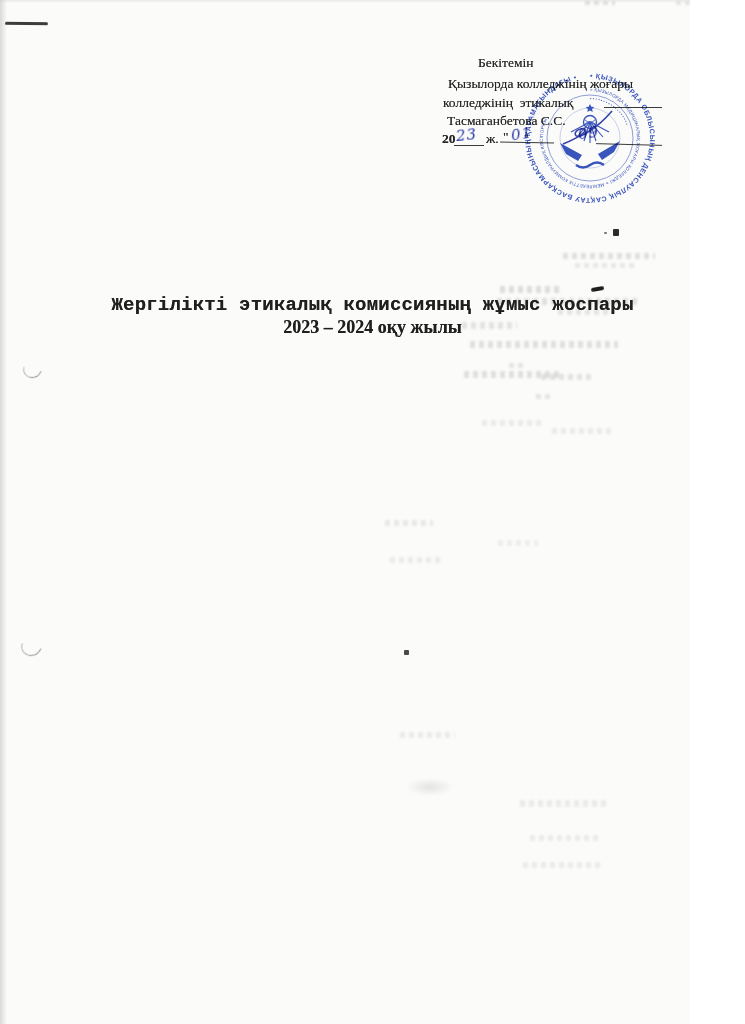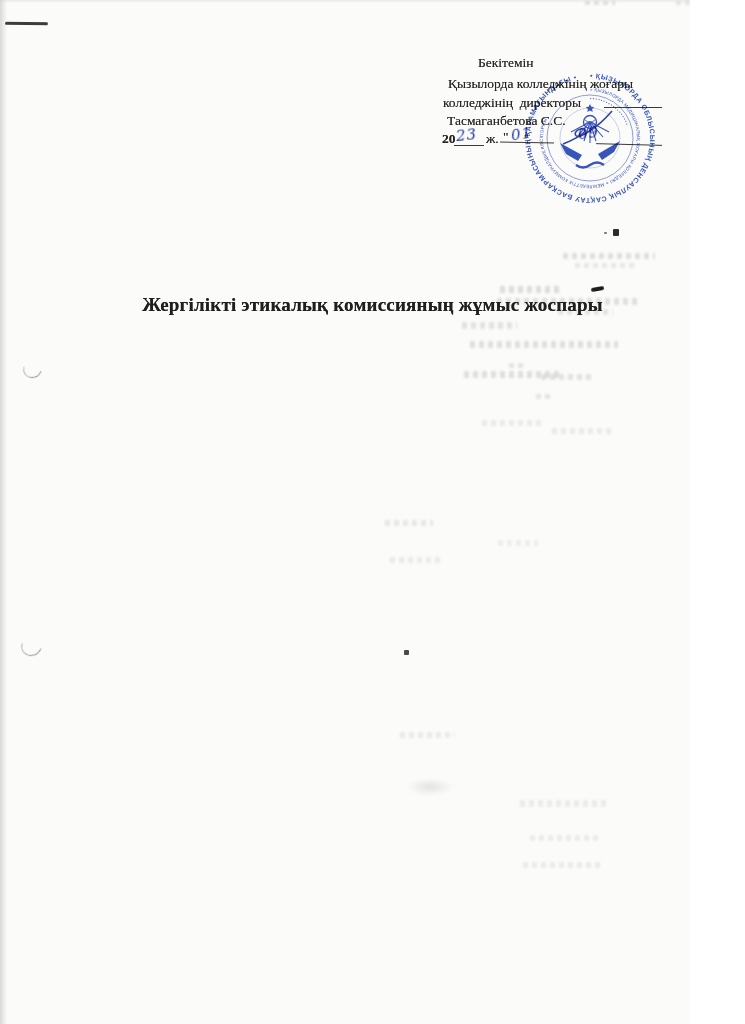--- a/index.html
+++ b/index.html
@@ -30,21 +30,21 @@
   
   .doc-text{position:absolute;font-size:13.5px;line-height:15px;color:#242424;
     text-shadow:0 0 .35px rgba(40,40,40,.6);white-space:pre;z-index:2;}
   .underline{position:absolute;height:1.3px;background:#3a3a3a;z-index:2;filter:blur(.15px);}
   .handwriting{position:absolute;font-family:"DejaVu Serif",serif;font-style:italic;
     color:#2536a8;z-index:3;font-size:15px;letter-spacing:1px;filter:blur(.2px);}
 
   
   .title-block{position:absolute;left:0;top:294px;width:745px;text-align:center;z-index:2;}
   .title-line1{font-size:19px;font-weight:bold;letter-spacing:.2px;
-    text-shadow:0 0 .4px rgba(20,20,20,.7);}
+    text-shadow:0 0 .4px rgba(20,20,20,.7);font-family:Liberation Mono, monospace;}
   .title-line2{font-size:18px;font-weight:bold;margin-top:1px;
     text-shadow:0 0 .4px rgba(20,20,20,.7);}
 
   
   .stamp-wrap{position:absolute;left:518px;top:66px;width:144px;height:144px;
     z-index:4;mix-blend-mode:multiply;opacity:.93;}
 
   
   .mark-dash{position:absolute;left:591px;top:287px;width:13px;height:3.5px;
     background:#1e1e1e;border-radius:2px;transform:rotate(-10deg);z-index:2;filter:blur(.2px);}
@@ -93,21 +93,21 @@
   <div class="ghost" style="left:390px;top:557px;width:52px;height:6px;opacity:.3"></div>
   <div class="ghost" style="left:498px;top:540px;width:40px;height:6px;opacity:.25"></div>
   <div class="ghost" style="left:400px;top:732px;width:55px;height:6px;opacity:.3"></div>
   <div class="ghost-blob" style="left:406px;top:778px;width:48px;height:18px;opacity:.55"></div>
   <div class="ghost" style="left:520px;top:800px;width:90px;height:7px;opacity:.3"></div>
   <div class="ghost" style="left:530px;top:835px;width:70px;height:6px;opacity:.28"></div>
   <div class="ghost" style="left:523px;top:862px;width:78px;height:6px;opacity:.28"></div>
 
   <div class="doc-text" style="left:478px;top:55px;">Бекітемін</div>
   <div class="doc-text" style="left:448px;top:76px;">Қызылорда колледжінің жоғары</div>
-  <div class="doc-text" style="left:443px;top:95px;">колледжінің  директоры</div>
+  <div class="doc-text" style="left:443px;top:95px;">колледжінің  этикалық</div>
   <div class="underline" style="left:604px;top:107px;width:58px;"></div>
   <div class="doc-text" style="left:447px;top:113px;">Тасмаганбетова С.С.</div>
 
   <div class="doc-text" style="left:442px;top:131px;font-weight:bold;">20</div>
   <span class="handwriting" style="left:456px;top:126px;transform:rotate(-6deg);">23</span>
   <div class="underline" style="left:454px;top:145px;width:30px;"></div>
   <div class="doc-text" style="left:486px;top:131px;">ж.</div>
   <div class="doc-text" style="left:503px;top:129px;">"</div>
   <span class="handwriting" style="left:511px;top:125px;transform:rotate(-9deg);">01</span>
   <div class="doc-text" style="left:524px;top:131px;font-size:11px;">"</div>
@@ -159,20 +159,21 @@
           <path d="M58 99 q7 5 14 0 q7 -5 14 0" fill="none" stroke-width="2.4"></path>
         </g>
 
         <path d="M94 45 C88 52 80 60 70 66 C64 70 59 72 57.5 69 C56 66 62 61 66 63.5 C70 66 57 73 45 78" fill="none" stroke="#2536a8" stroke-width="1.6"></path>
       </g>
     </svg>
   </div>
 
   <div class="title-block">
     <div class="title-line1">Жергілікті этикалық комиссияның жұмыс жоспары</div>
+    <div class="title-line2">2023 – 2024 оқу жылы</div>
   </div>
 
   <div class="mark-dash"></div>
   <div class="mark-speck-a"></div>
   <div class="mark-speck-b"></div>
   <div class="mark-speck-c"></div>
 
 </div>
 
 </body></html>

